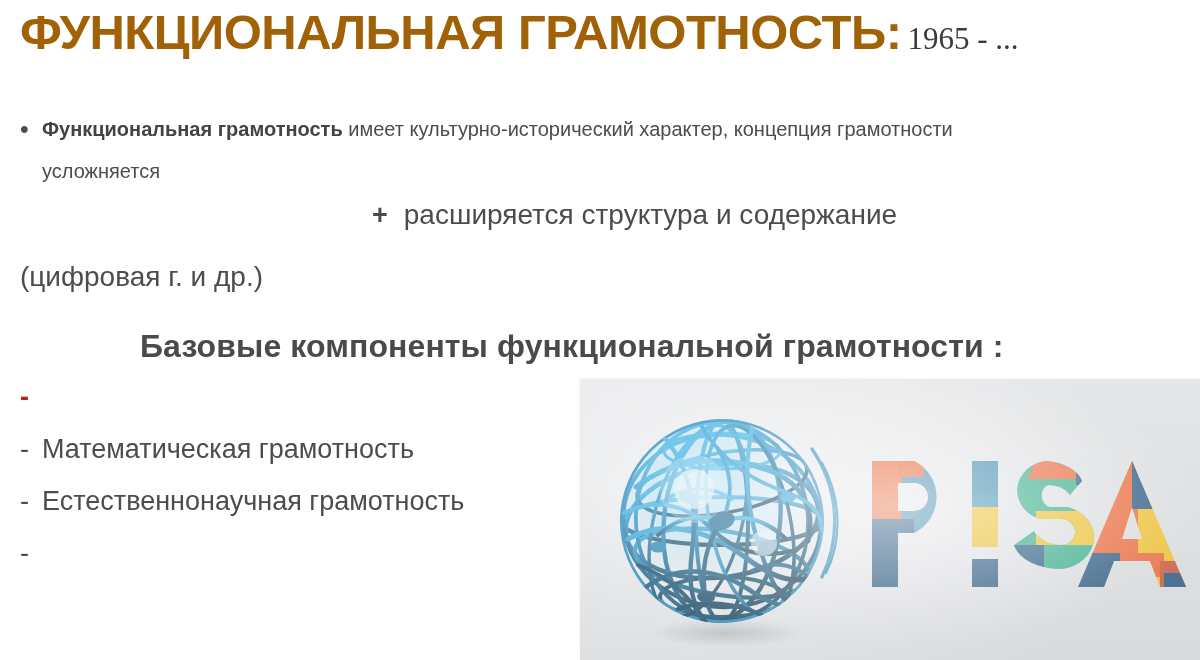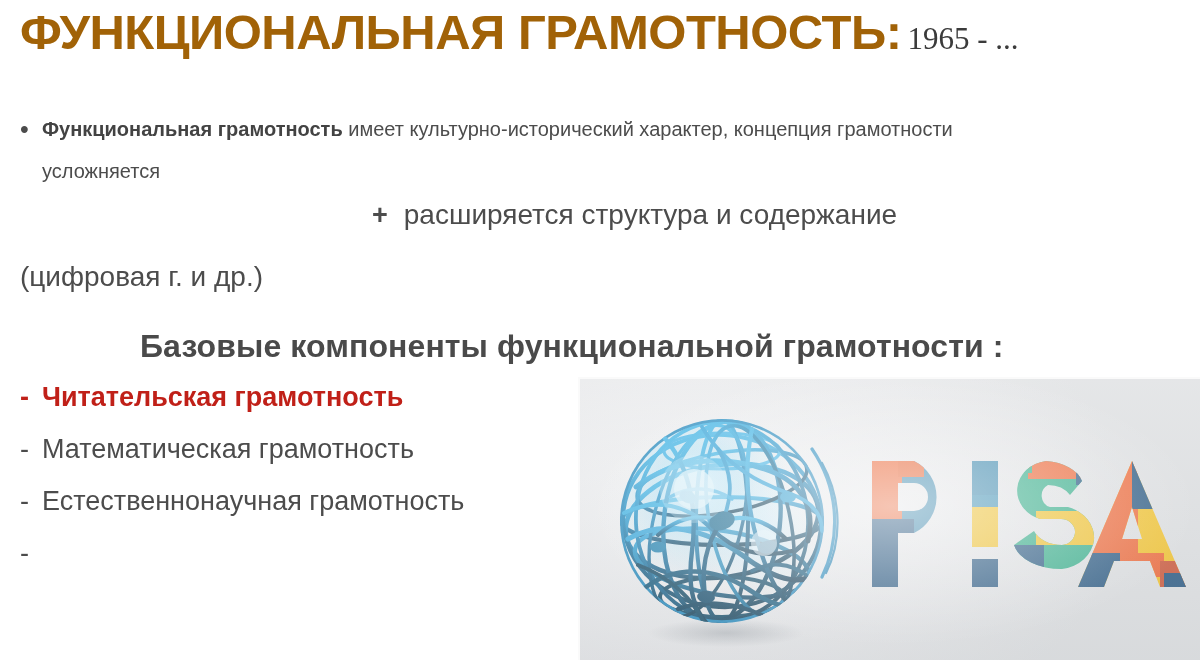--- a/index.html
+++ b/index.html
@@ -198,21 +198,20 @@
   <span class="plus-sign">+</span><span>расширяется структура и содержание</span>
 </div>
 
 <div id="digital-note">(цифровая г. и др.)</div>
 
 <div id="components-heading">Базовые компоненты функциональной грамотности :</div>
 
 <div id="components-list">
   <div class="comp-item highlight">
     <span class="comp-dash">-</span>
-    <span class="comp-label">Читательская грамотность</span>
   </div>
   <div class="comp-item">
     <span class="comp-dash">-</span>
     <span class="comp-label">Математическая грамотность</span>
   </div>
   <div class="comp-item">
     <span class="comp-dash">-</span>
     <span class="comp-label">Естественнонаучная  грамотность</span>
   </div>
   <div class="comp-item">

